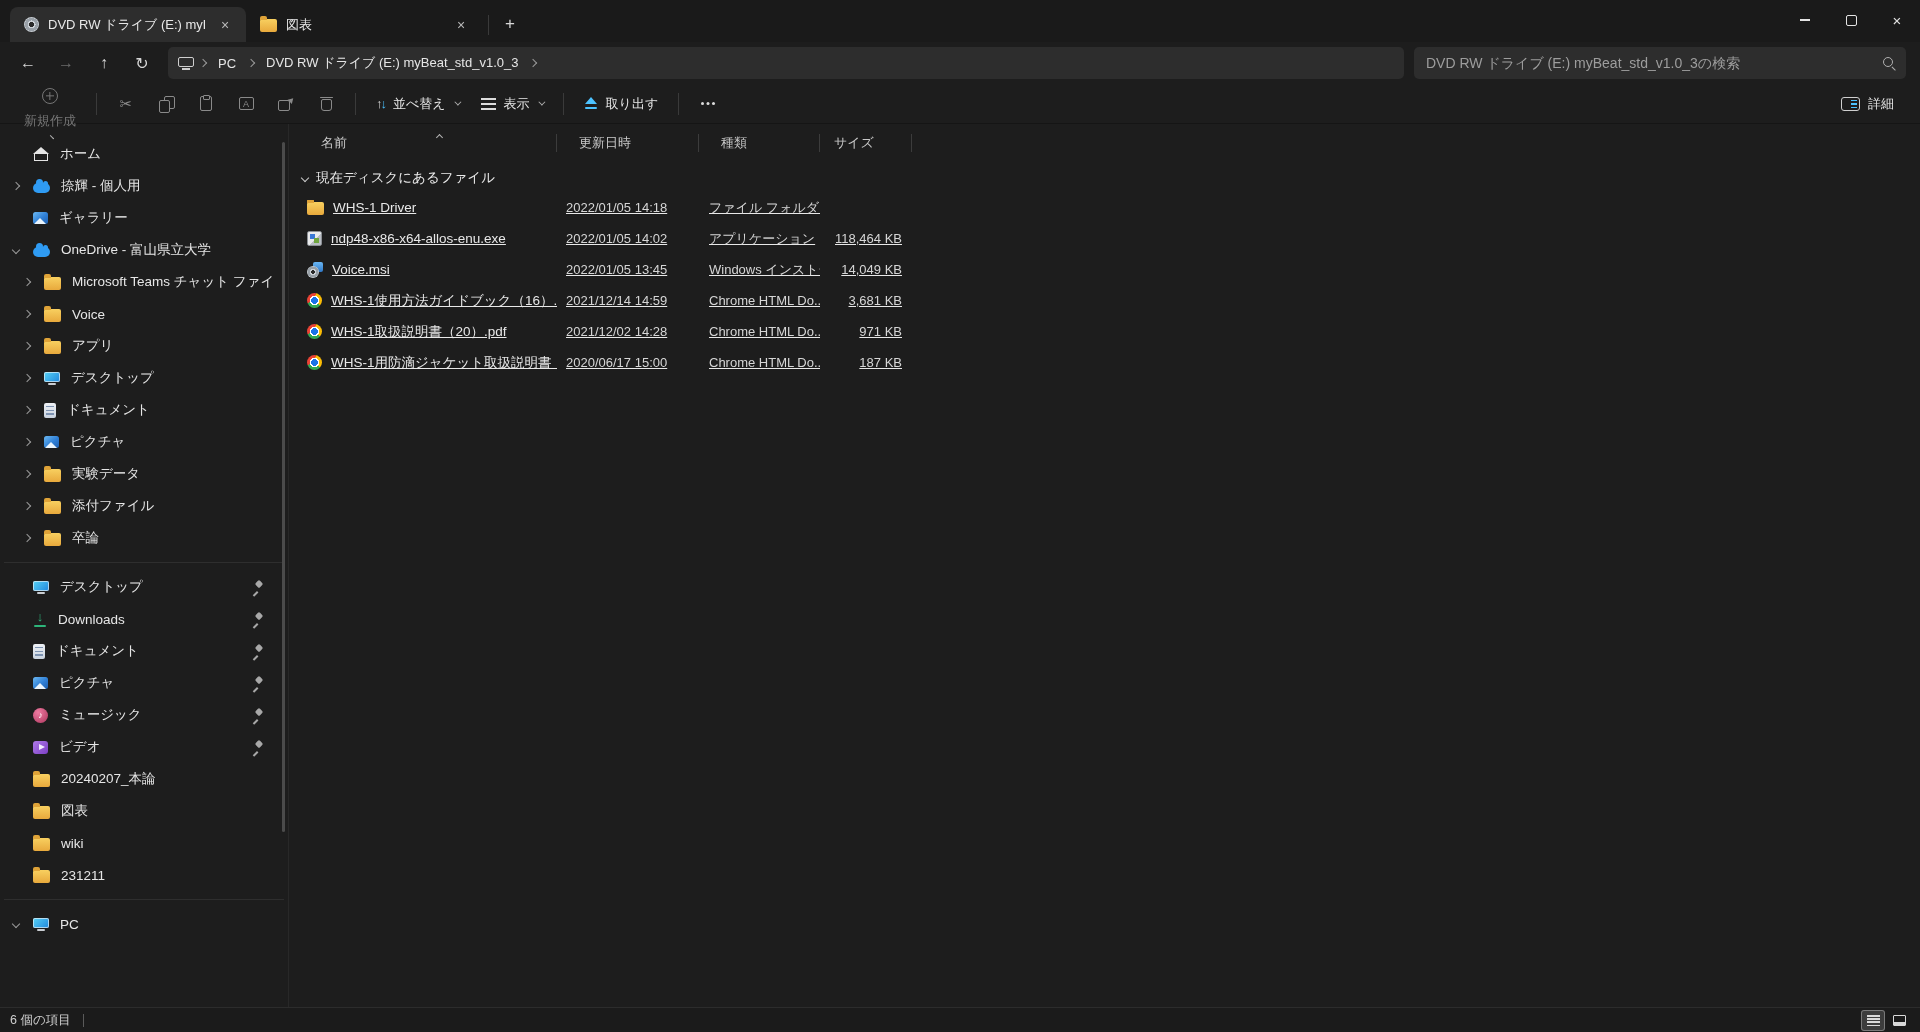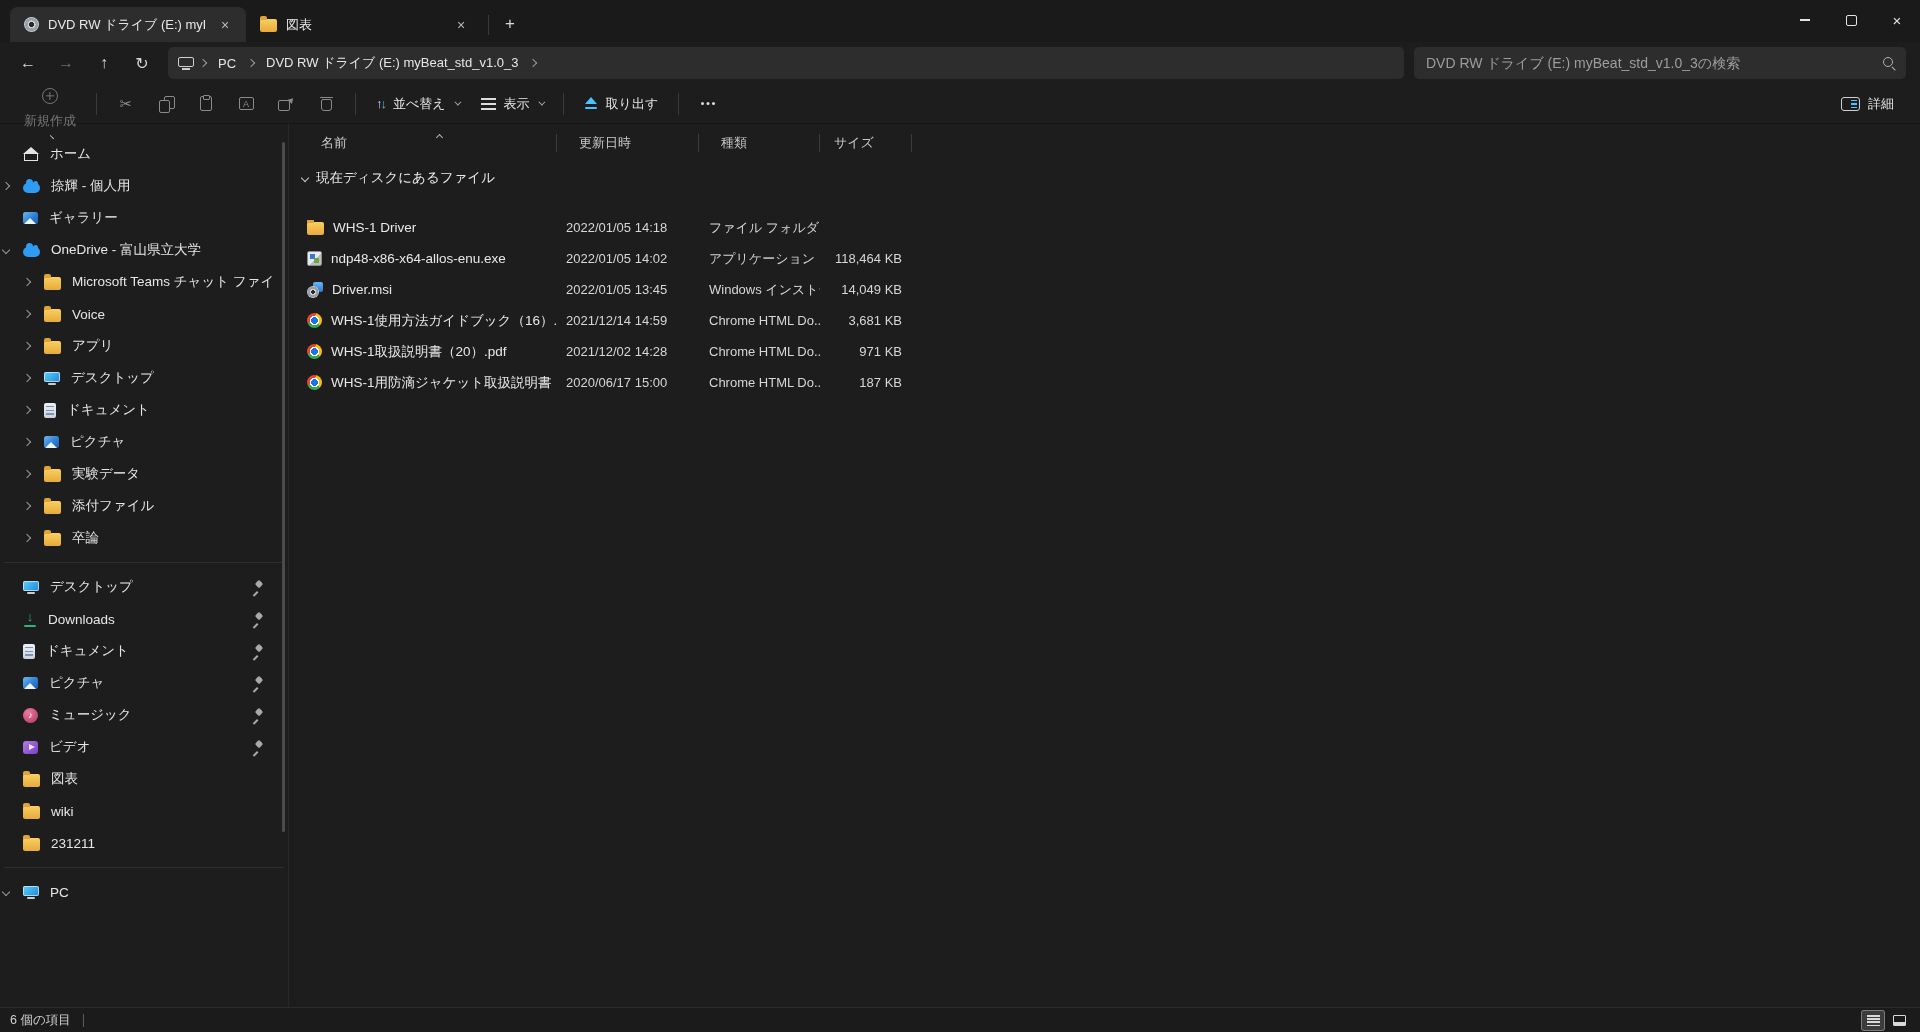--- a/index.html
+++ b/index.html
@@ -148,42 +148,42 @@
   [data-name="videos-icon"] { width:15px; height:13px; border-radius:3px; background:linear-gradient(135deg,#b07ae8,#7c3fc4); }
   [data-name="videos-icon"]::after { content:''; position:absolute; left:6px; top:3.5px; border-left:6px solid #f2eafc;
       border-top:3px solid transparent; border-bottom:3px solid transparent; }
   [data-name="pin-icon"] { width:12px; height:12px; }
   [data-name="pin-icon"]::before { content:''; position:absolute; right:1px; top:0; width:6px; height:6px; background:#a8a8a8; border-radius:1.5px; transform:rotate(45deg); }
   [data-name="pin-icon"]::after { content:''; position:absolute; left:0; bottom:0; width:6px; height:1.6px; background:#a8a8a8; transform:rotate(-45deg); transform-origin:right top; }
 
   
   .main { flex:1; display:flex; min-height:0; }
   .sidebar { width:289px; flex:none; padding-top:14px; position:relative; border-right:1px solid #282828; overflow:hidden; }
-  .sb-item { height:32px; display:flex; align-items:center; padding-right:14px; gap:0; border-radius:4px; }
+  .sb-item { height:32px; display:flex; align-items:center; padding-left:10px; padding-right:14px; gap:0; border-radius:4px; }
   .sb-item .chevbox { width:11px; display:flex; justify-content:center; margin-right:12px; flex:none; }
   .sb-item .chev { visibility:hidden; }
   .sb-item .chev.right, .sb-item .chev.down { visibility:visible; }
   .sb-item .ic { margin-right:11px; }
   .sb-item .sb-label { flex:1; white-space:nowrap; overflow:hidden; color:#e6e6e6; }
   .sb-item.lv1 { padding-left:21px; }
   .sb-sep { height:1px; background:#2e2e2e; margin:8px 4px; }
   .sb-scrollbar { position:absolute; right:3px; top:18px; width:3px; height:690px; background:#4b4b4b; border-radius:2px; }
 
   
   .filepane { flex:1; min-width:0; padding-left:10px; position:relative; }
   .cols { display:grid; grid-template-columns:258px 142px 121px 92px; height:30px; margin-top:4px; align-items:center; position:relative; }
   .colh { position:relative; height:100%; display:flex; align-items:center; color:#c9c9c9; font-size:13px; padding-left:22px; }
   .colh::after { content:''; position:absolute; right:0; top:6px; height:18px; width:1px; background:#3c3c3c; }
   .colh.size { padding-left:14px; }
   .sort-ind { position:absolute; left:138px; top:0px; }
   .sort-ind .chev { width:5px; height:5px; border-color:#b5b5b5; }
   .grouprow { height:28px; margin-top:6px; display:flex; align-items:center; gap:8px; padding-left:0; }
   .grouprow .chev { margin-left:3px; border-color:#c9c9c9; }
   .group-label { color:#eaeaea; font-size:13.5px; }
-  .rows { margin-top:20px; }
+  .rows { margin-top:0;text-decoration:underline; }
   .frow { display:grid; grid-template-columns:258px 142px 121px 92px; height:31px; align-items:center; border-radius:4px; }
   .fcell { white-space:nowrap; overflow:hidden; color:#d6d6d6; font-size:13px; }
   .fcell.name { display:flex; align-items:center; gap:9px; padding-left:8px; color:#e8e8e8; font-size:13.5px; }
   .fcell.date { padding-left:9px; }
   .fcell.type { padding-left:10px; }
   .fcell.size { text-align:right; padding-right:10px; }
 
   
   .statusbar { height:25px; background:#1b1b1b; border-top:1px solid #2c2c2c; display:flex; align-items:center;
                padding:0 10px; flex:none; font-size:12.5px; color:#cfcfcf; }
@@ -440,20 +440,28 @@
             </span>
             <span class="ic" data-name="videos-icon"></span>
             <span class="sb-label" data-name="sidebar-item-label">ビデオ</span>
             <span class="ic" data-name="pin-icon"></span>
           </div>
           <div class="sb-item" data-name="sidebar-quick-item">
             <span class="chevbox">
               <span class="chev"></span>
             </span>
             <span class="ic" data-name="folder-icon"></span>
+            <span class="sb-label" data-name="sidebar-item-label">20240207_本論</span>
+            <span class="ic" data-name="pin-icon" style="visibility: hidden;"></span>
+          </div>
+          <div class="sb-item" data-name="sidebar-quick-item">
+            <span class="chevbox">
+              <span class="chev"></span>
+            </span>
+            <span class="ic" data-name="folder-icon"></span>
             <span class="sb-label" data-name="sidebar-item-label">図表</span>
             <span class="ic" data-name="pin-icon" style="visibility: hidden;"></span>
           </div>
           <div class="sb-item" data-name="sidebar-quick-item">
             <span class="chevbox">
               <span class="chev"></span>
             </span>
             <span class="ic" data-name="folder-icon"></span>
             <span class="sb-label" data-name="sidebar-item-label">wiki</span>
             <span class="ic" data-name="pin-icon" style="visibility: hidden;"></span>
@@ -507,21 +515,21 @@
               <span class="ic" data-name="exe-icon"></span>
               <span data-name="file-name">ndp48-x86-x64-allos-enu.exe</span>
             </div>
             <div class="fcell date" data-name="file-date">2022/01/05 14:02</div>
             <div class="fcell type" data-name="file-type">アプリケーション</div>
             <div class="fcell size" data-name="file-size">118,464 KB</div>
           </div>
           <div class="frow" data-name="file-row">
             <div class="fcell name">
               <span class="ic" data-name="msi-icon"></span>
-              <span data-name="file-name">Driver.msi</span>
+              <span data-name="file-name">Voice.msi</span>
             </div>
             <div class="fcell date" data-name="file-date">2022/01/05 13:45</div>
             <div class="fcell type" data-name="file-type">Windows インストー...</div>
             <div class="fcell size" data-name="file-size">14,049 KB</div>
           </div>
           <div class="frow" data-name="file-row">
             <div class="fcell name">
               <span class="ic" data-name="chrome-icon"></span>
               <span data-name="file-name">WHS-1使用方法ガイドブック（16）.pdf</span>
             </div>

